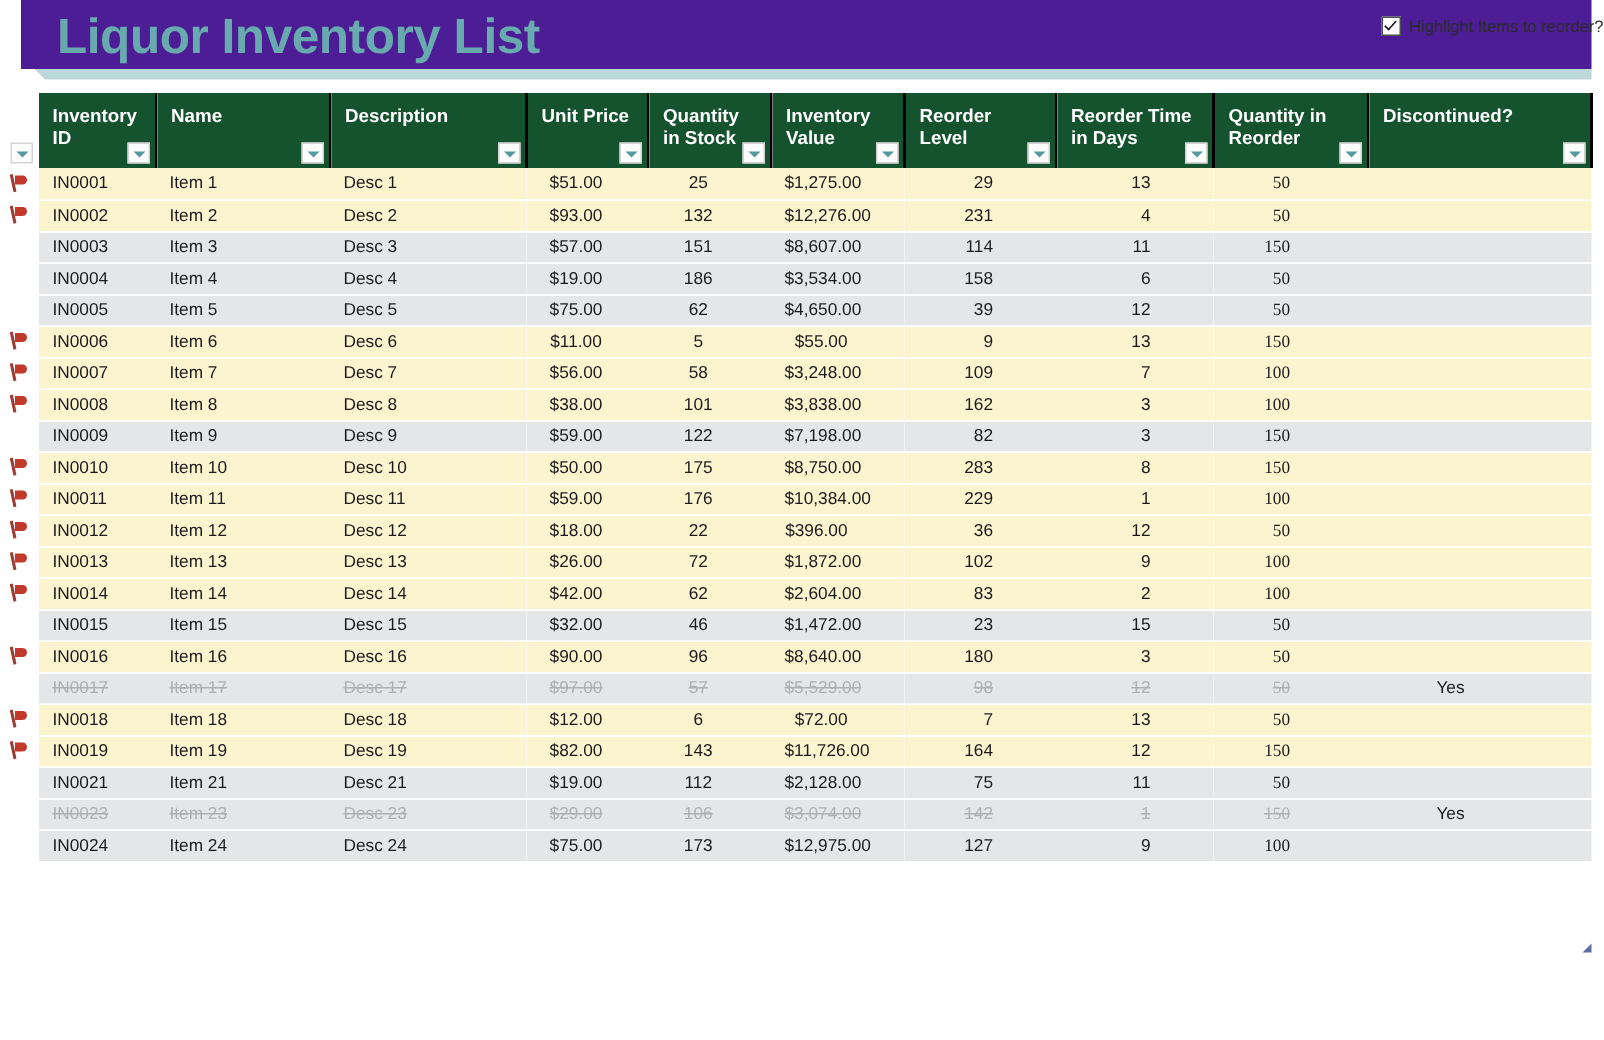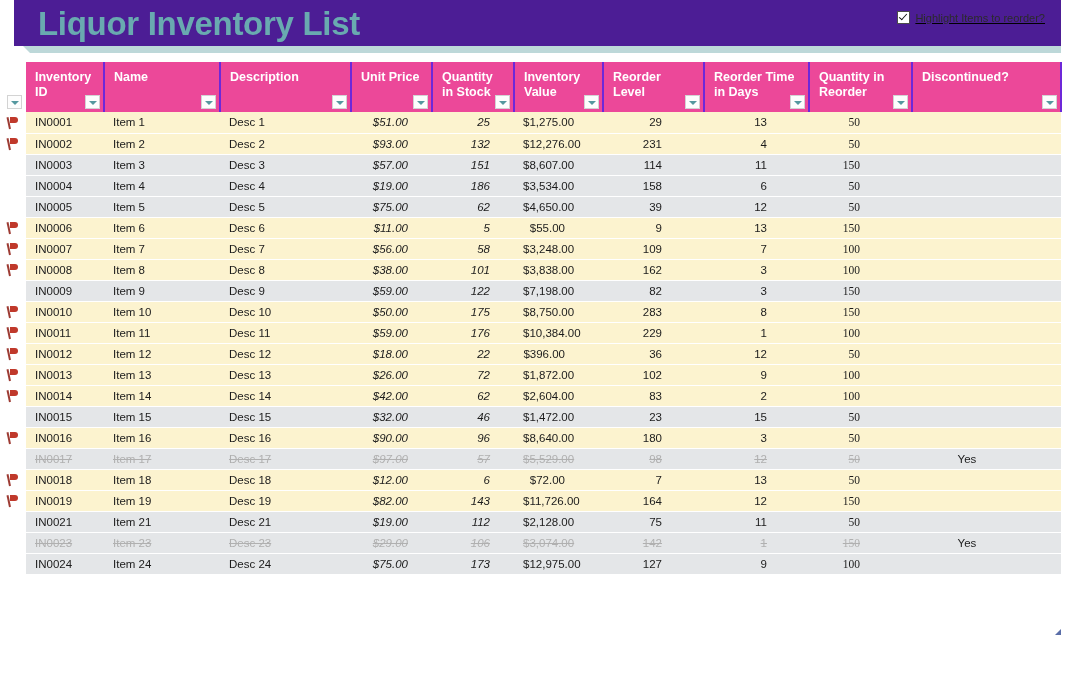--- a/index.html
+++ b/index.html
@@ -51,26 +51,25 @@
     top: 0;
     width: 0;
     height: 0;
     border-top: 7px solid #bdd8d9;
     border-left: 7px solid transparent;
   }
 
   
   .highlight-box {
     position: absolute;
-    right: 24px;
+    right: 0;
     top: 11px;
     display: flex;
     align-items: flex-end;
     gap: 5px;
-    text-decoration: underline;
   }
   .cb {
     width: 11px;
     height: 11px;
     border: 1px solid #4c4c4c;
     background: #ffffff;
     position: relative;
     flex: 0 0 auto;
   }
   .cb::after {
@@ -109,30 +108,30 @@
   table.grid col.c-desc   { width: 131px; }
   table.grid col.c-price  { width: 81px; }
   table.grid col.c-qty    { width: 82px; }
   table.grid col.c-value  { width: 89px; }
   table.grid col.c-level  { width: 101px; }
   table.grid col.c-time   { width: 105px; }
   table.grid col.c-reord  { width: 103px; }
   table.grid col.c-disc   { width: 149px; }
 
   thead th {
-    background: #ec4899;
+    background: #14532d;
     color: #ffffff;
     font-size: 12.5px;
     font-weight: bold;
     text-align: left;
     vertical-align: top;
     padding: 8px 8px 0 9px;
     height: 50px;
     box-sizing: border-box;
-    border-right: 2px solid #6d28d9;
+    border-right: 2px solid #000000;
     position: relative;
     line-height: 15px;
   }
   thead th.flagcol {
     background: #ffffff;
     border-right: none;
     padding: 0;
   }
   thead th .hdr-text {
     display: block;
@@ -177,21 +176,21 @@
     border-bottom: 1px solid #ffffff;
   }
   tbody tr.alt td { background: #e4e6e8; }
   tbody tr.hl  td { background: #fcf3cf; }
   tbody td.flagcell {
     background: #ffffff !important;
     padding: 0;
     text-align: center;
     border-bottom: none;
   }
-  td.num { text-align: right; padding-right: 24px; font-style: italic; }
+  td.num { text-align: center; padding-right: 24px; }
   td.num-wide { text-align: right; padding-right: 38px; }
   td.num-mid { text-align: right; padding-right: 42px; }
   td.num-reord { text-align: right; padding-right: 52px; font-family: Liberation Serif, serif; }
   td.disc { text-align: center; padding-right: 48px; }
 
   tbody tr.disabled td {
     color: #b0b0b0;
     text-decoration: line-through;
   }
   tbody tr.disabled td.disc-yes {

